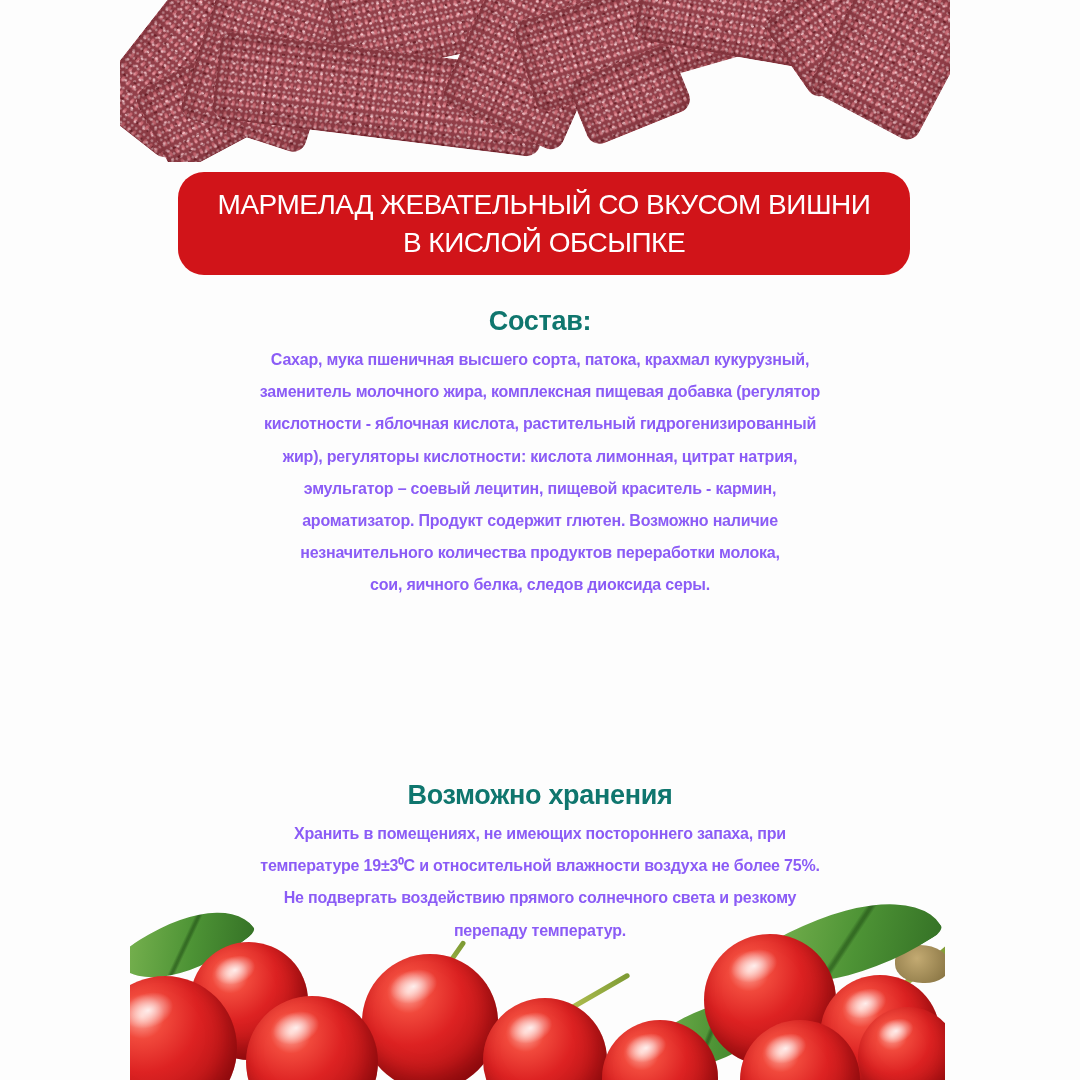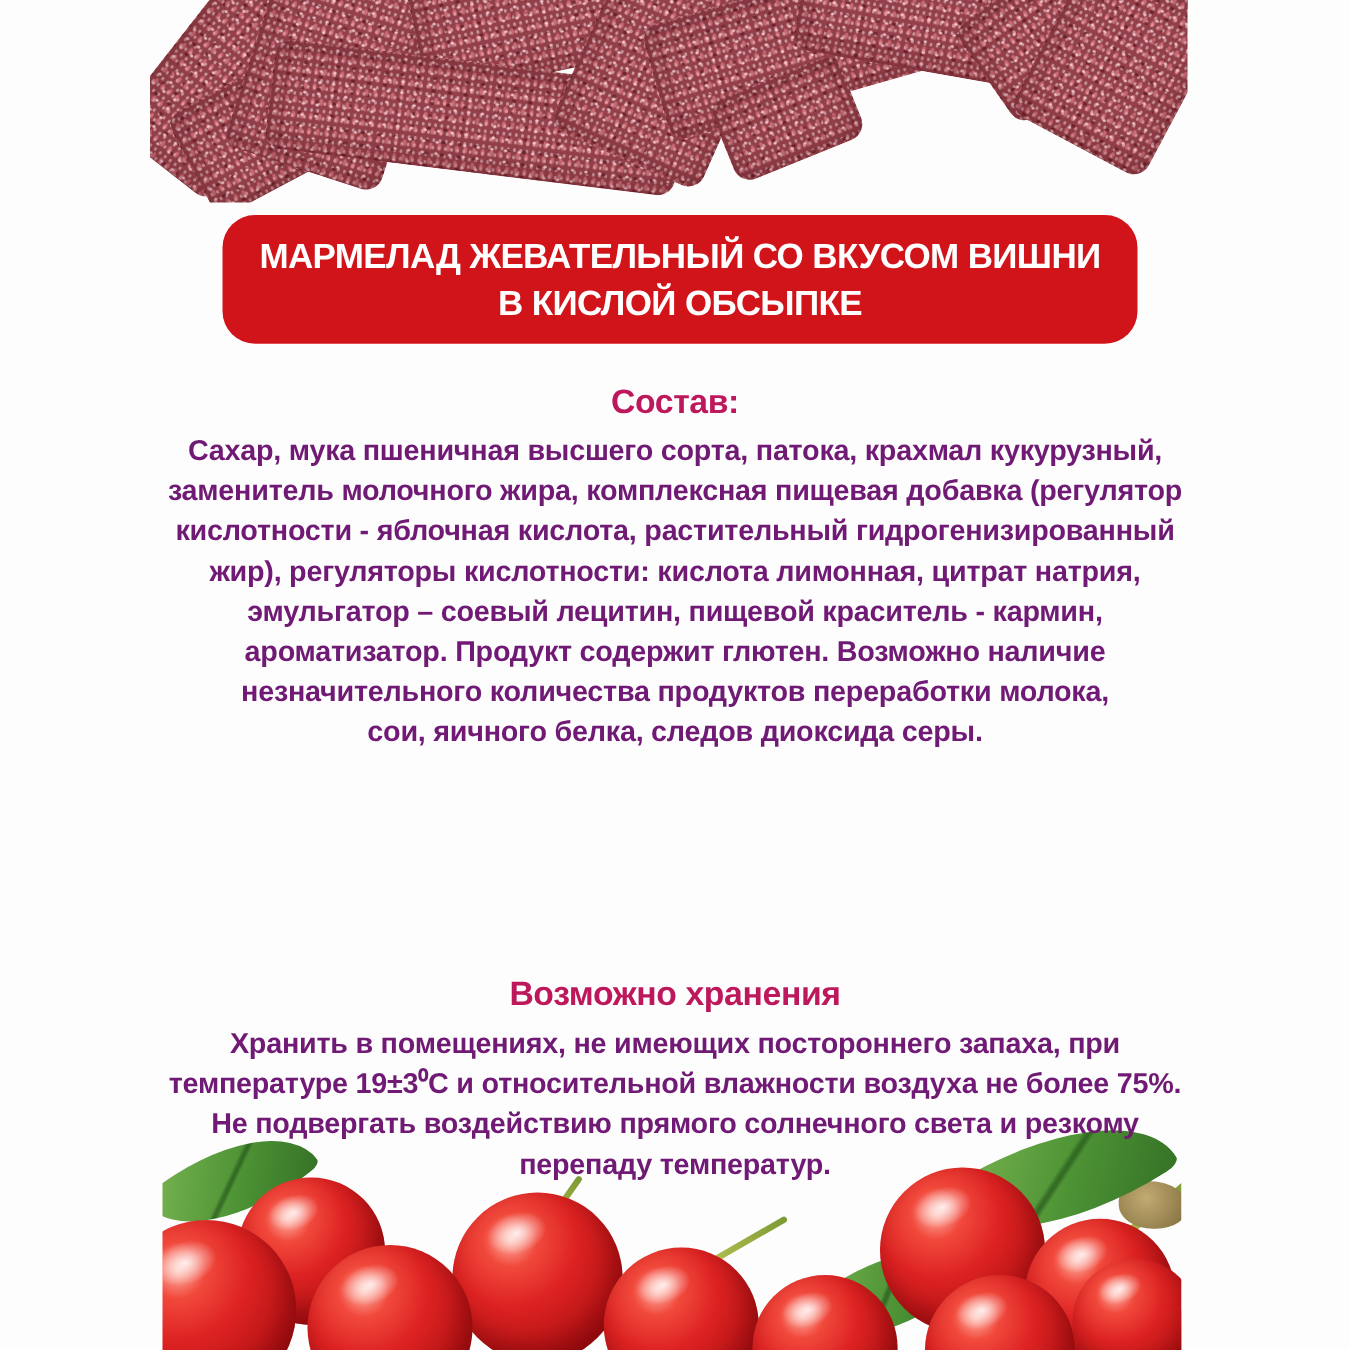--- a/index.html
+++ b/index.html
@@ -24,29 +24,29 @@
     box-shadow:inset 0 0 22px rgba(80,15,22,.5);
   }
 
   
   .banner{
     position:absolute;left:178px;top:172px;width:732px;height:103px;
     background:#d11419;border-radius:26px;z-index:3;
     display:flex;align-items:center;justify-content:center;
   }
   .banner-text{
-    color:#ffffff;font-weight:700;font-size:28px;line-height:38px;
+    color:#ffffff;font-weight:400;font-size:28px;line-height:38px;
     letter-spacing:-.5px;text-align:center;white-space:pre-line;
   }
 
   
   .sec{position:absolute;left:50%;transform:translateX(-50%);width:920px;text-align:center;z-index:2;}
-  .sec h2{margin:0;color:#be185d;font-size:27px;font-weight:700;letter-spacing:-.3px;}
+  .sec h2{margin:0;color:#0f766e;font-size:27px;font-weight:700;letter-spacing:-.3px;}
   .sec .body{
-    margin:7px 0 0;color:#701a75;font-size:23px;line-height:32.2px;
+    margin:7px 0 0;color:#8b5cf6;font-size:16px;line-height:32.2px;
     font-weight:600;letter-spacing:-.2px;white-space:pre-line;
   }
   .sec-composition{top:306px;}
   .sec-nutrition{top:618px;}
   .sec-storage{top:780px;}
 
   
   .cherries{position:absolute;left:130px;top:900px;width:815px;height:180px;overflow:hidden;}
   .leaf{
     position:absolute;

